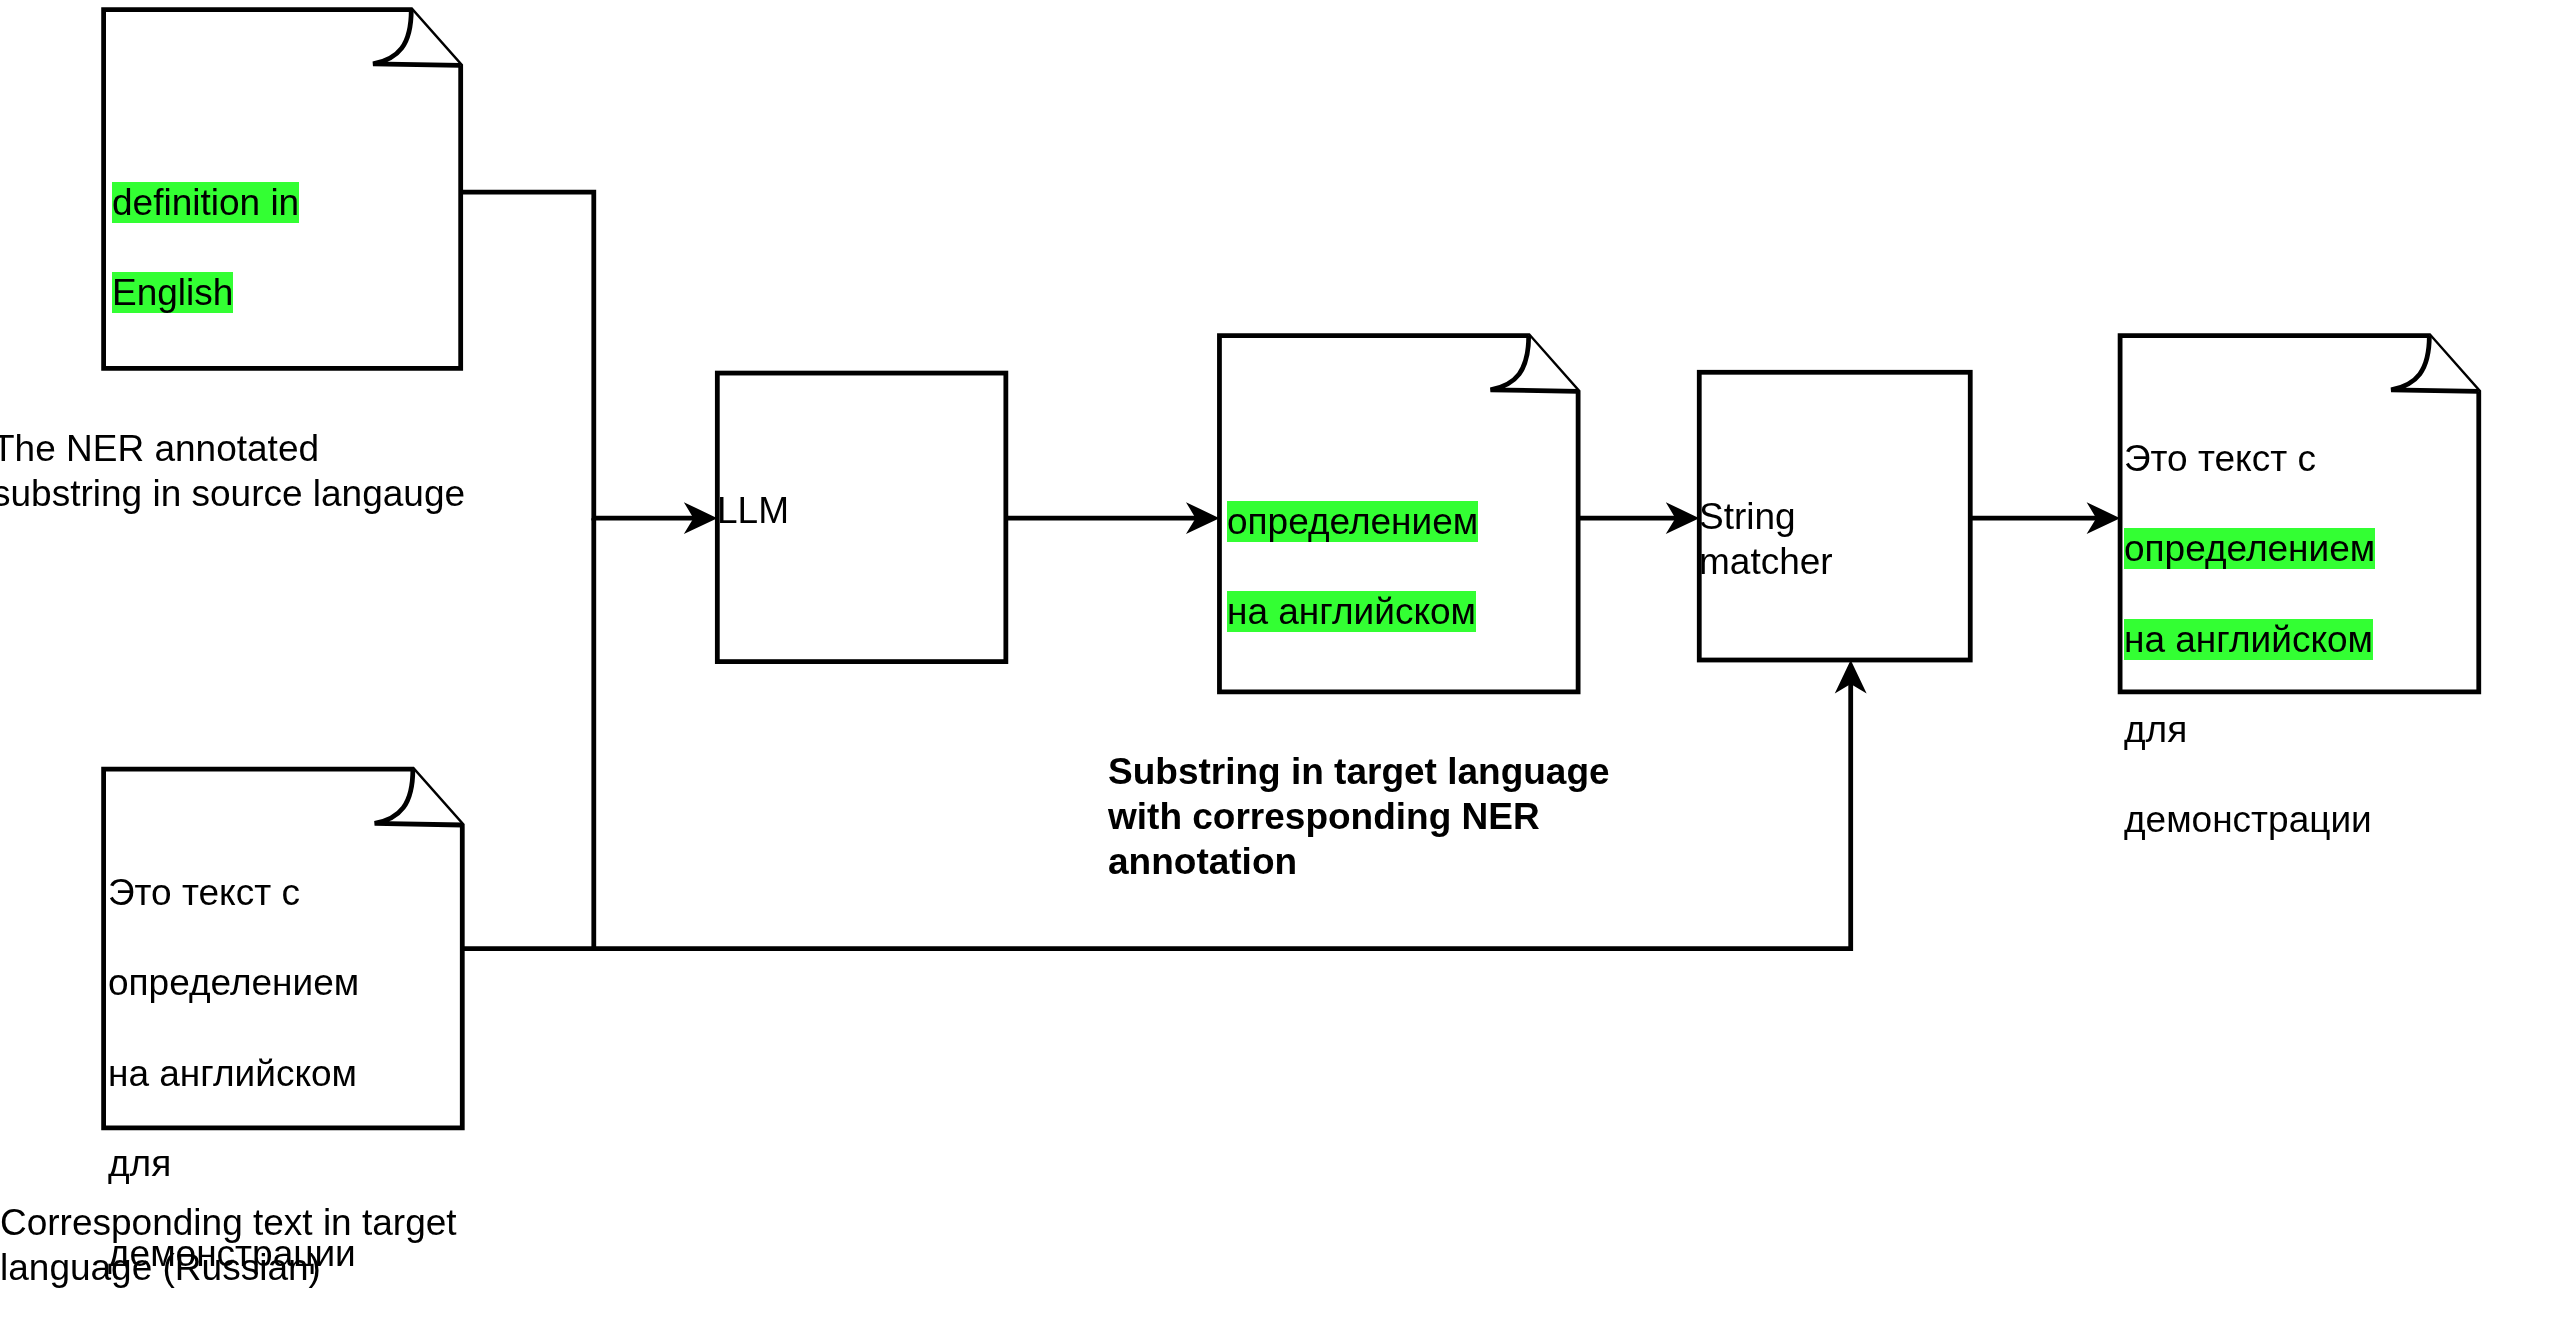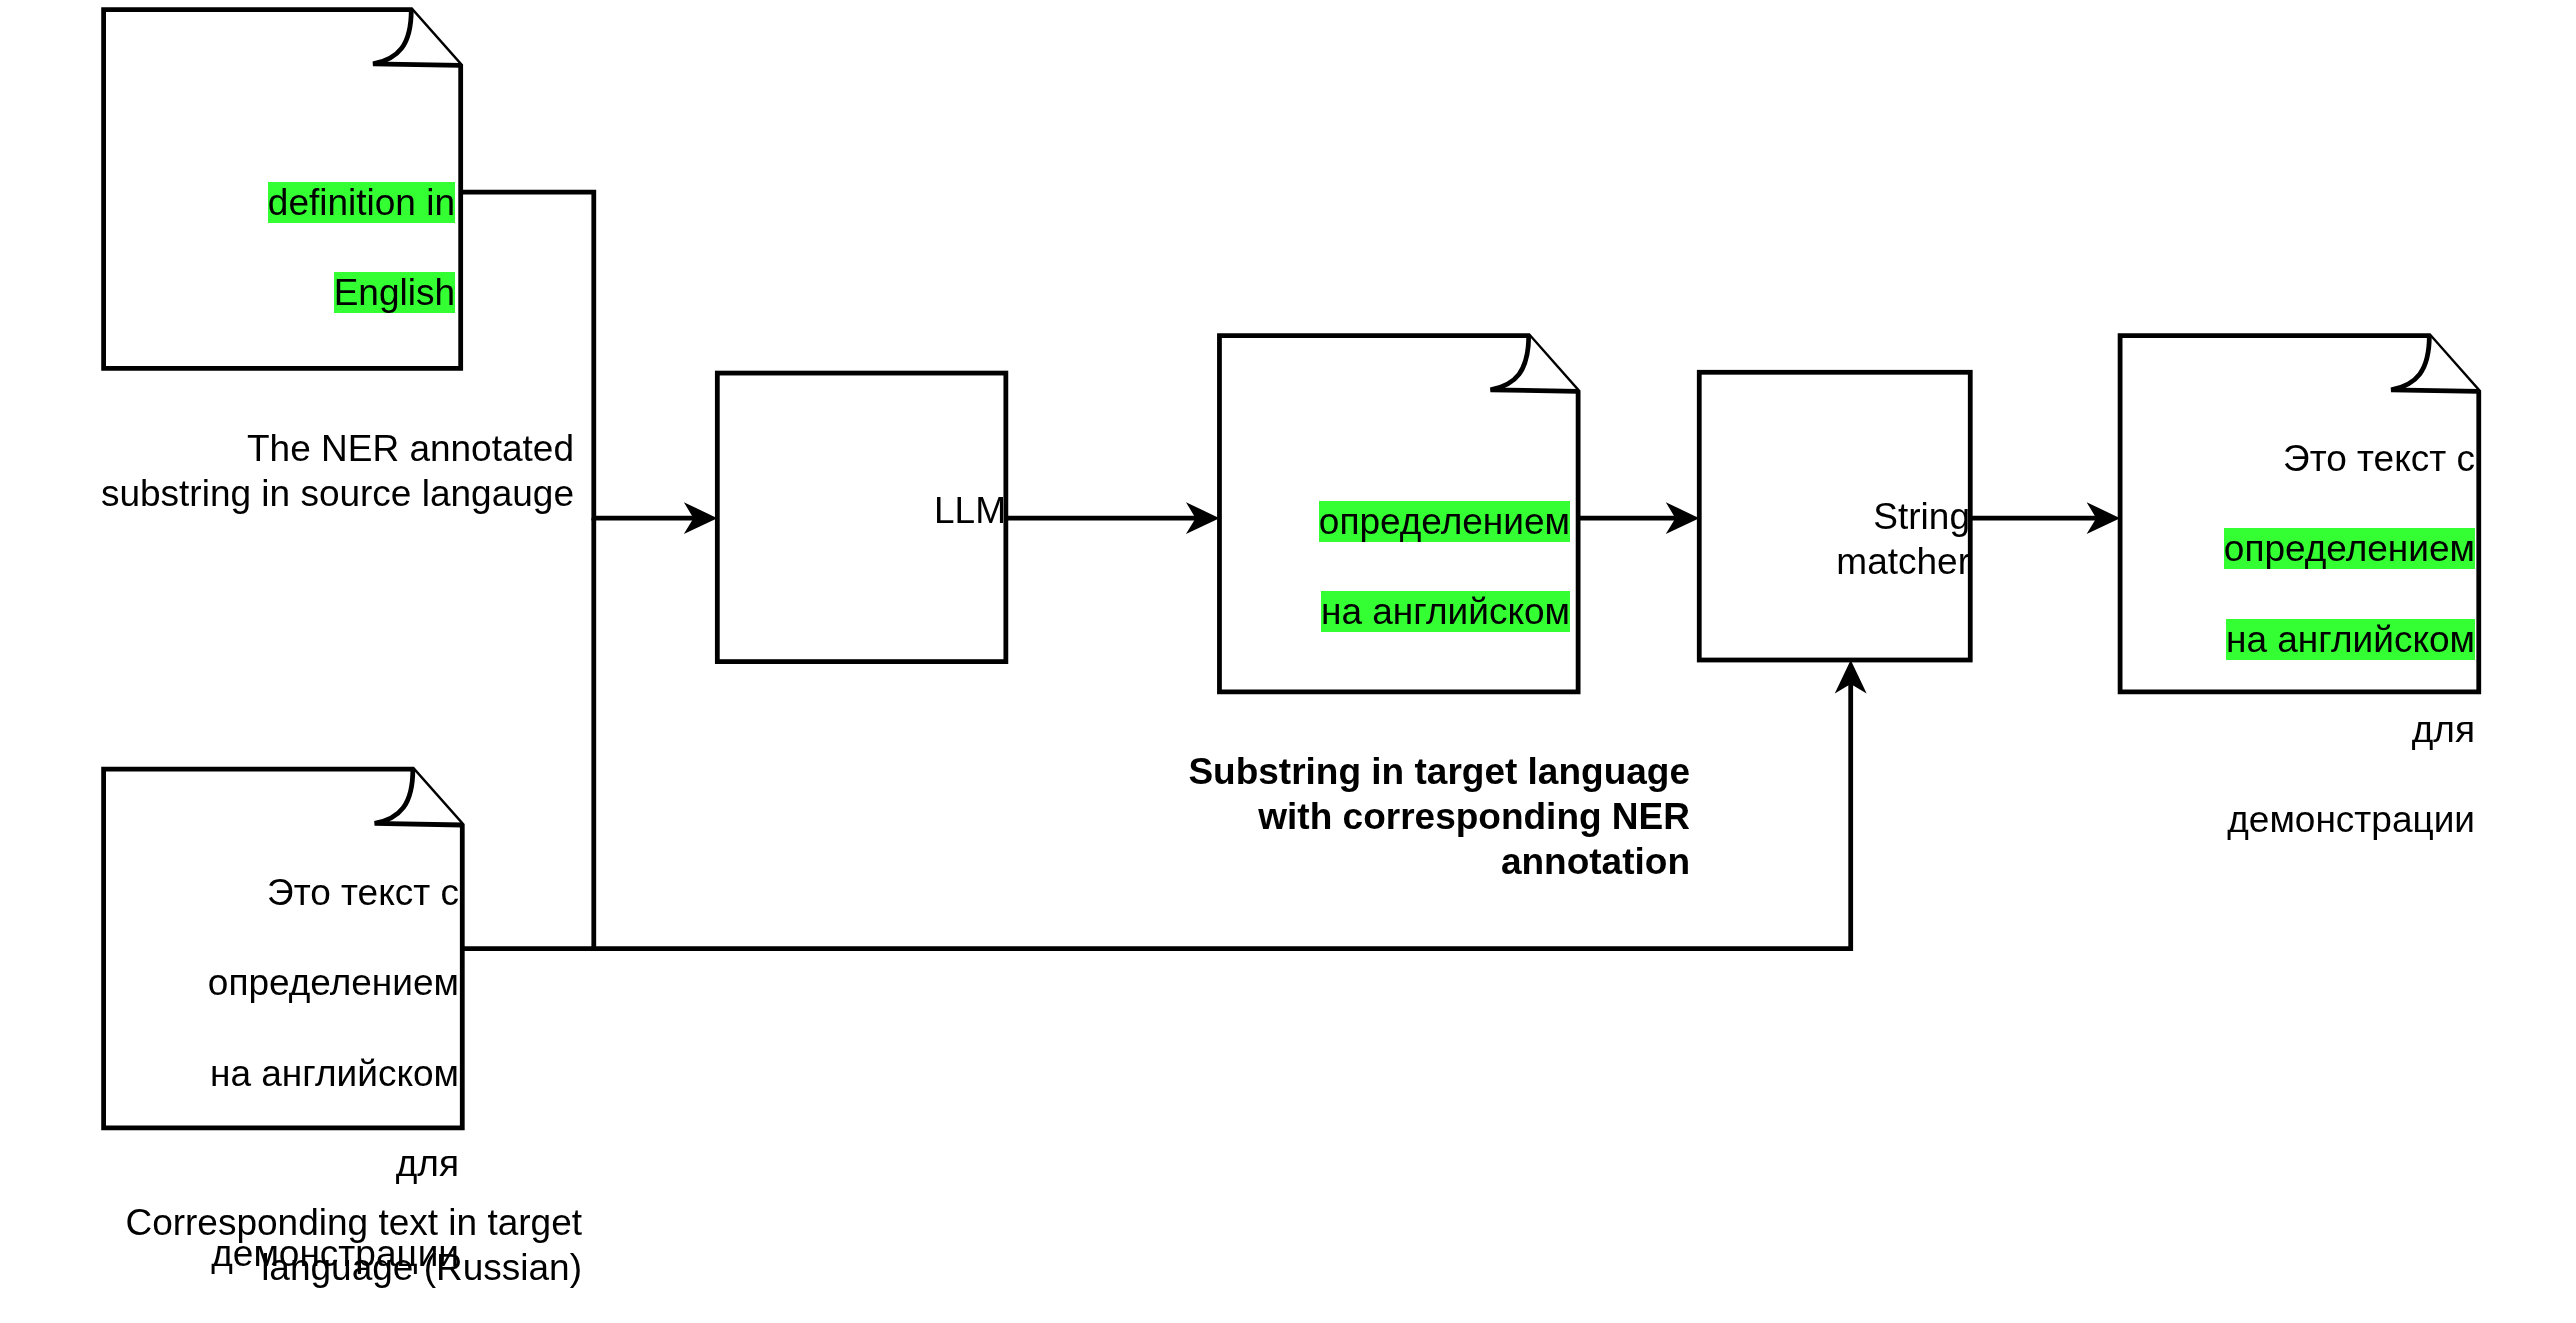--- a/index.html
+++ b/index.html
@@ -42,21 +42,21 @@
     stroke-width: 6;
     stroke-linecap: butt;
     stroke-linejoin: miter;
   }
   .arrowhead {
     fill: #000000;
     stroke: none;
   }
   .txt {
     position: absolute;
-    text-align: right;
+    text-align: left;
     color: #000000;
     font-family: "Liberation Sans", sans-serif;
     line-height: 1.22;
     white-space: pre-line;
     user-select: none;
   }
   .doc-text {
     font-size: 37px;
   }
   .node-label {

